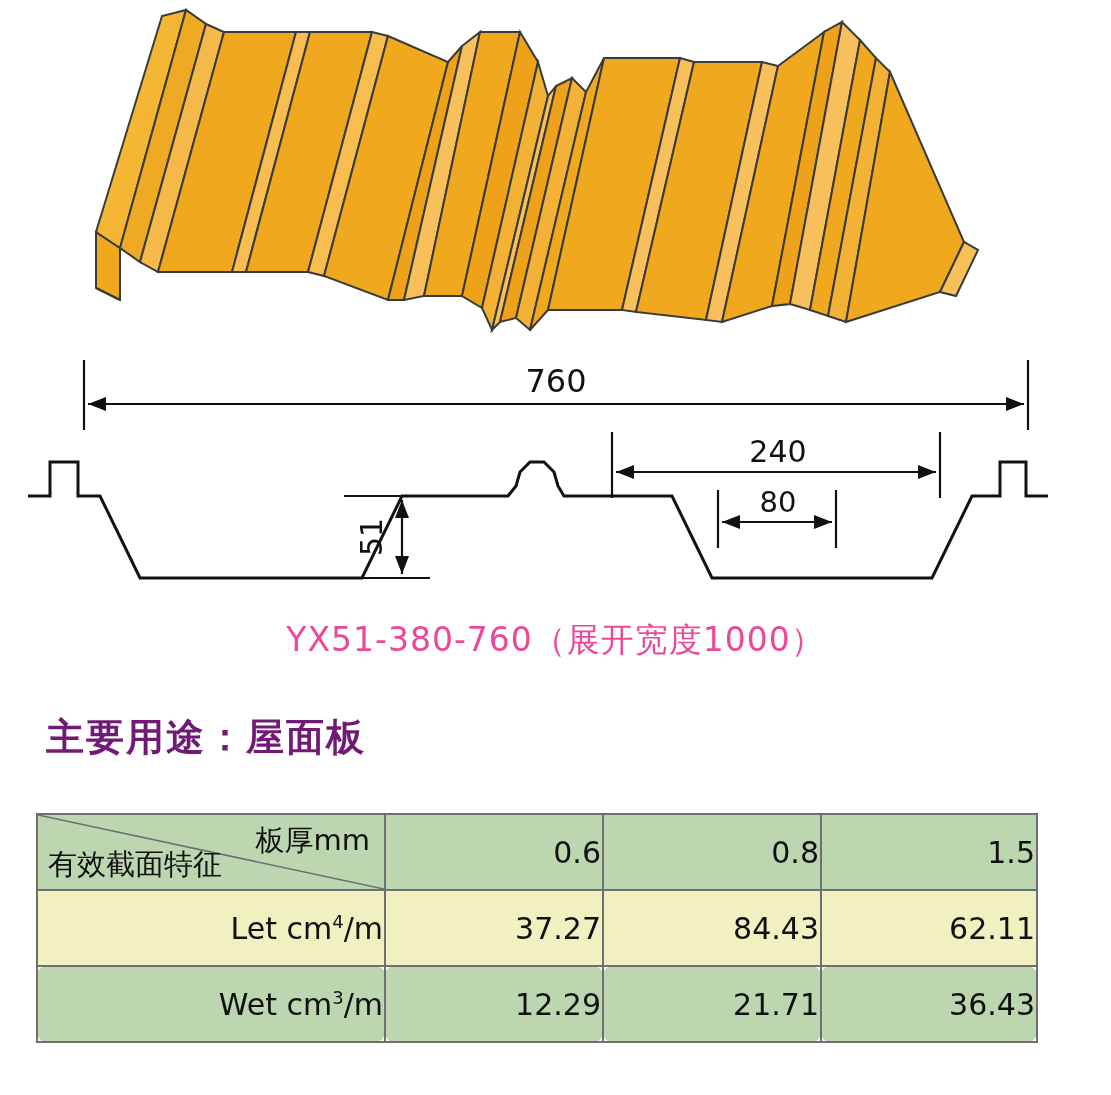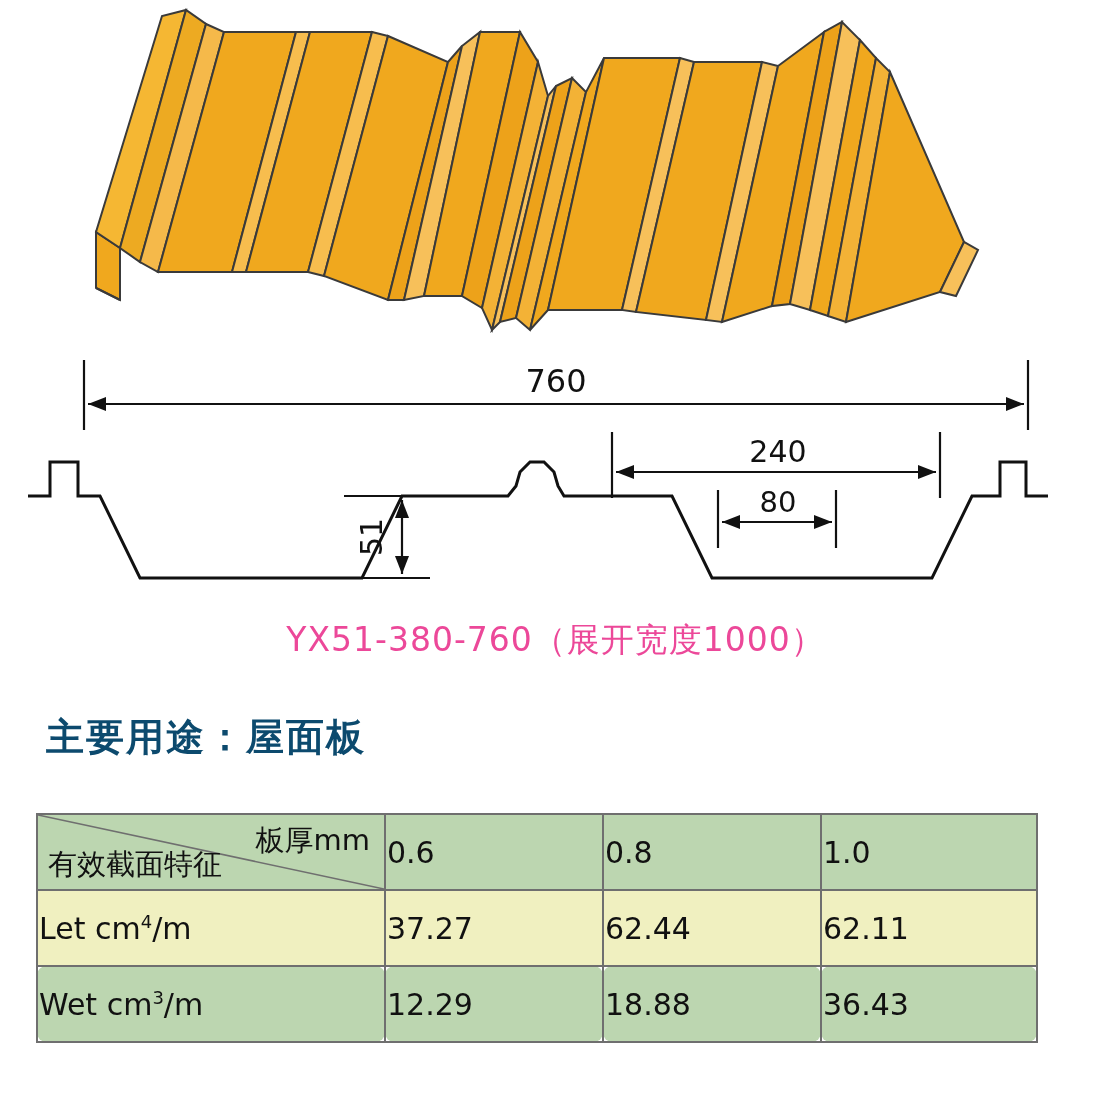--- a/index.html
+++ b/index.html
@@ -38,34 +38,34 @@
     color: #ec4899;
     font-family: "DejaVu Sans", sans-serif;
   }
   .usage {
     position: absolute;
     left: 46px;
     top: 712px;
     font-size: 38px;
     font-weight: bold;
     letter-spacing: 2px;
-    color: #0c4a6e;
+    color: #701a75;
     font-family: "DejaVu Sans", sans-serif;
   }
   table.spec {
     position: absolute;
     left: 36px;
     top: 813px;
     width: 1000px;
     border-collapse: collapse;
     table-layout: fixed;
   }
   table.spec td {
     border: 2px solid #6f6f6f;
-    text-align: left;
+    text-align: right;
     vertical-align: middle;
     font-size: 30px;
     font-family: "DejaVu Sans", sans-serif;
     color: #111;
     height: 72px;
   }
   td.hdr-diag {
     background: #bcd6b0;
     position: relative;
     padding: 0;
@@ -212,34 +212,34 @@
       <tr>
         <td class="hdr-diag">
           <svg class="diag-svg" viewBox="0 0 348 98" preserveAspectRatio="none">
             <line x1="0" y1="0" x2="348" y2="98" stroke="#6f6f6f" stroke-width="2"></line>
           </svg>
           <span class="diag-top">板厚mm</span>
           <span class="diag-bottom">有效截面特征</span>
         </td>
         <td class="hdr-val">0.6</td>
         <td class="hdr-val">0.8</td>
-        <td class="hdr-val">1.0</td>
+        <td class="hdr-val">1.5</td>
       </tr>
       <tr class="row-let">
         <td>
           <span class="rowlabel">Let  cm</span><sup>4</sup><span class="rowlabel">/m</span>
         </td>
         <td>37.27</td>
-        <td>62.44</td>
+        <td>84.43</td>
         <td>62.11</td>
       </tr>
       <tr class="row-wet">
         <td>
           <span class="rowlabel">Wet  cm</span><sup>3</sup><span class="rowlabel">/m</span>
         </td>
         <td>12.29</td>
-        <td>18.88</td>
+        <td>21.71</td>
         <td>36.43</td>
       </tr>
     </tbody>
   </table>
 
 </div>
 
 </body></html>

